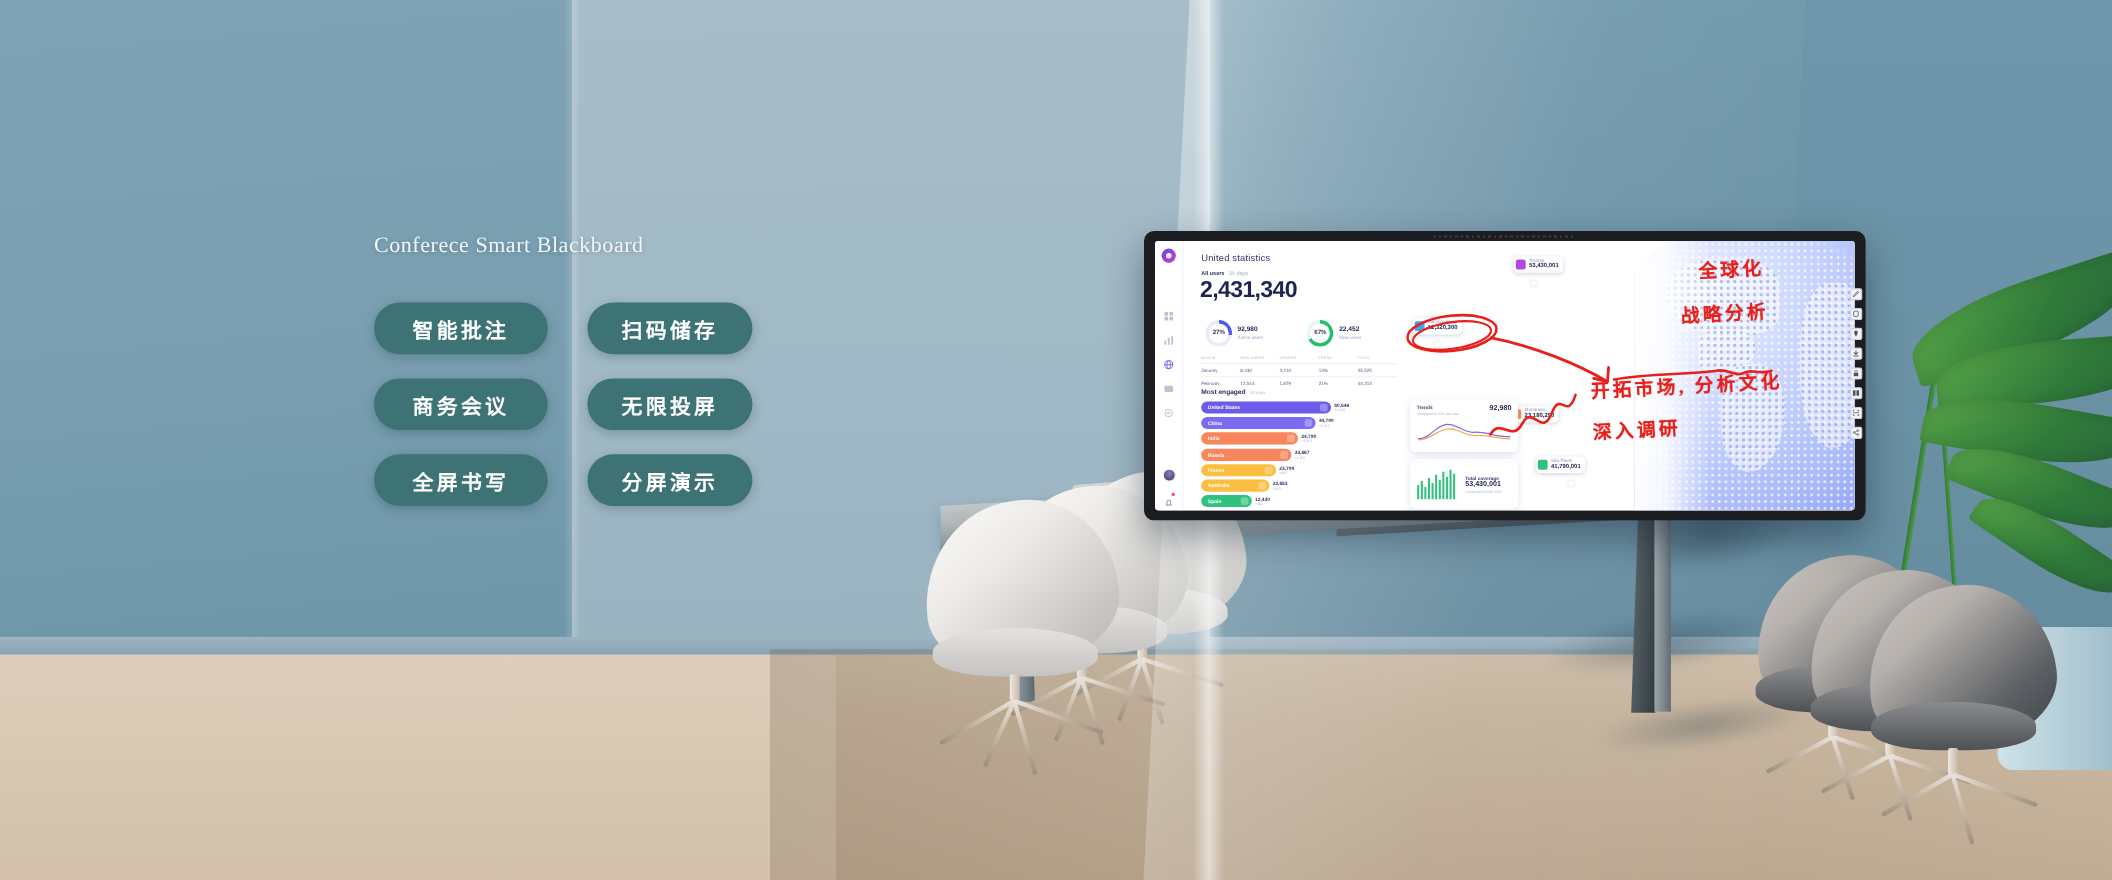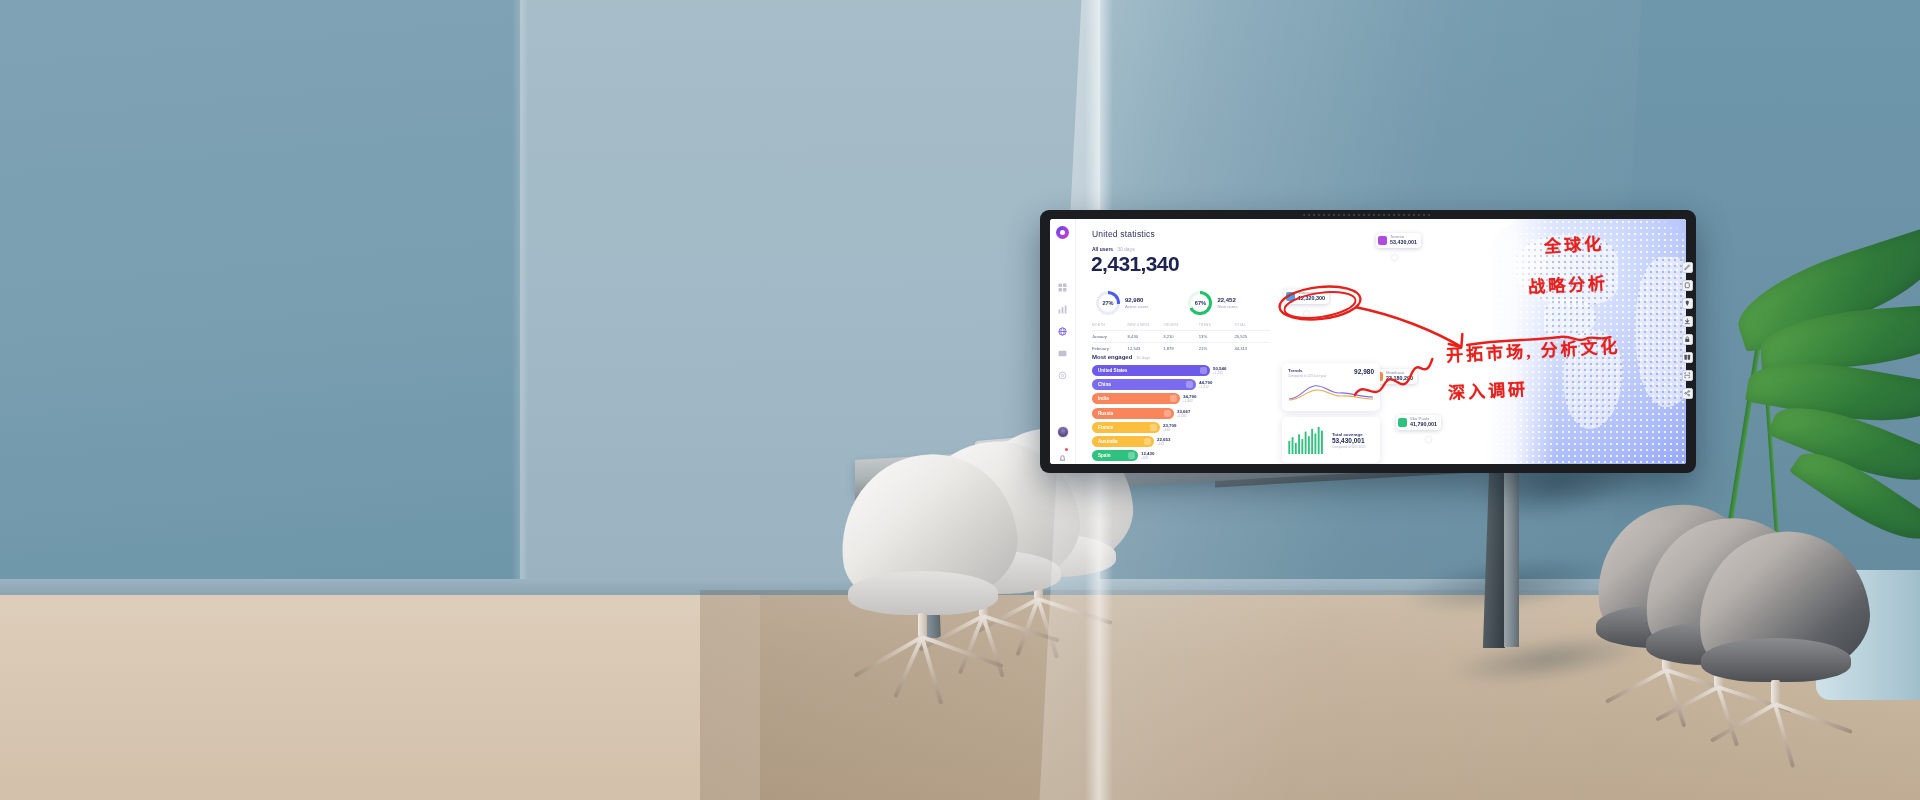--- a/index.html
+++ b/index.html
@@ -439,21 +439,30 @@
       <div class="spoke" style="transform:rotate(150deg);width:74px;"></div>
       <div class="spoke" style="transform:rotate(74deg);width:66px;"></div>
     </div>
   </div>
 
   <div class="light-leak"></div>
   <div class="light-leak2"></div>
 </div>
 
 <div class="copy">
-
+  <div class="subhead">Conferece Smart Blackboard</div>
+
+  <div class="pills">
+    <div class="pill">智能批注</div>
+    <div class="pill">扫码储存</div>
+    <div class="pill">商务会议</div>
+    <div class="pill">无限投屏</div>
+    <div class="pill">全屏书写</div>
+    <div class="pill">分屏演示</div>
+  </div>
 </div>
 
 <div class="display">
   <div class="screen">
 
     <div class="app-side">
       <div class="logo-dot"></div>
       <div class="side-nav">
         <span class="nav-ic">
           <svg viewBox="0 0 16 16" fill="currentColor">

